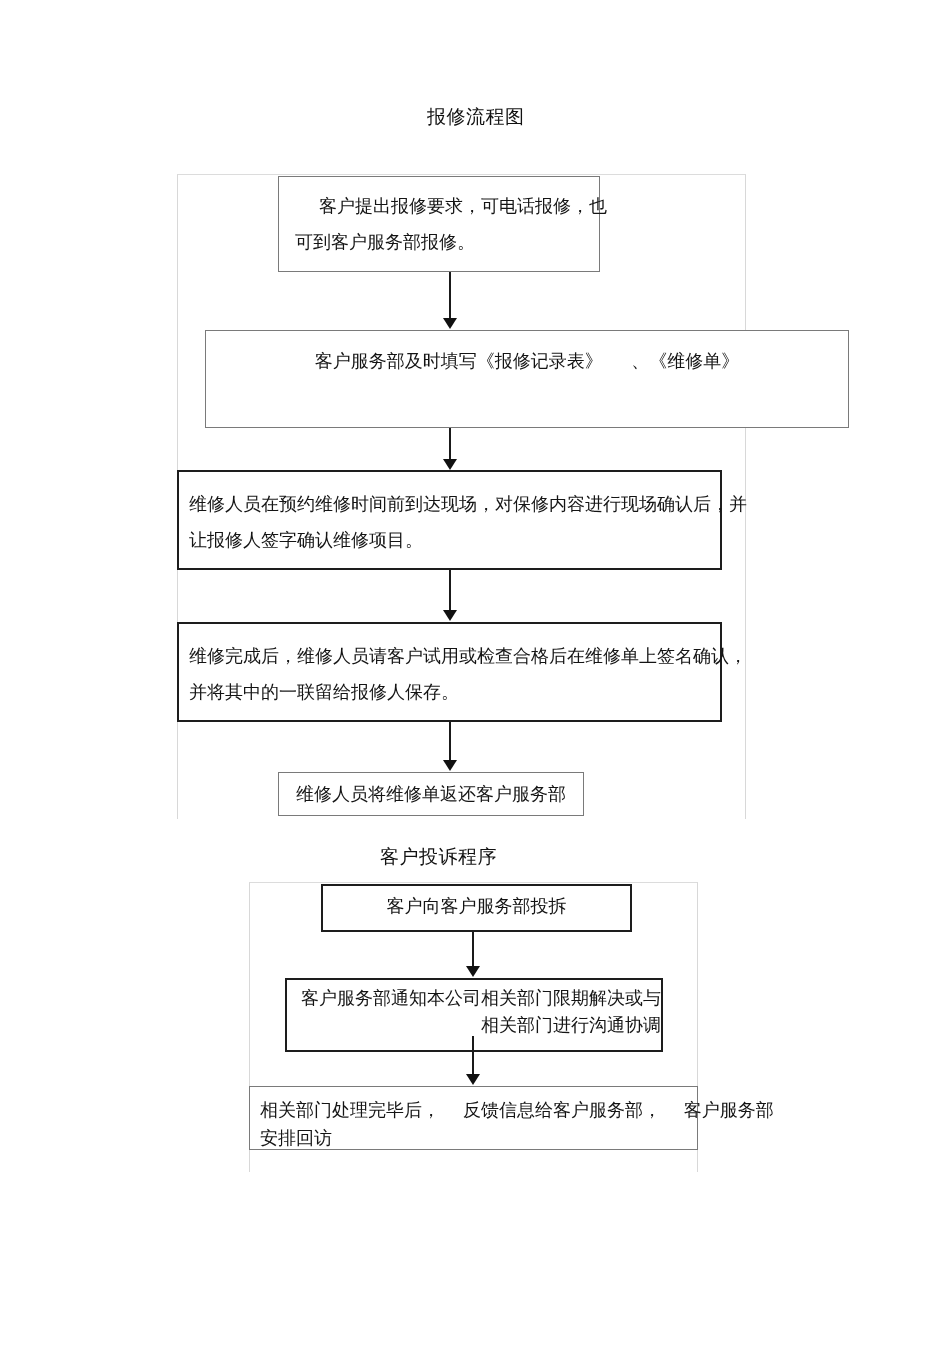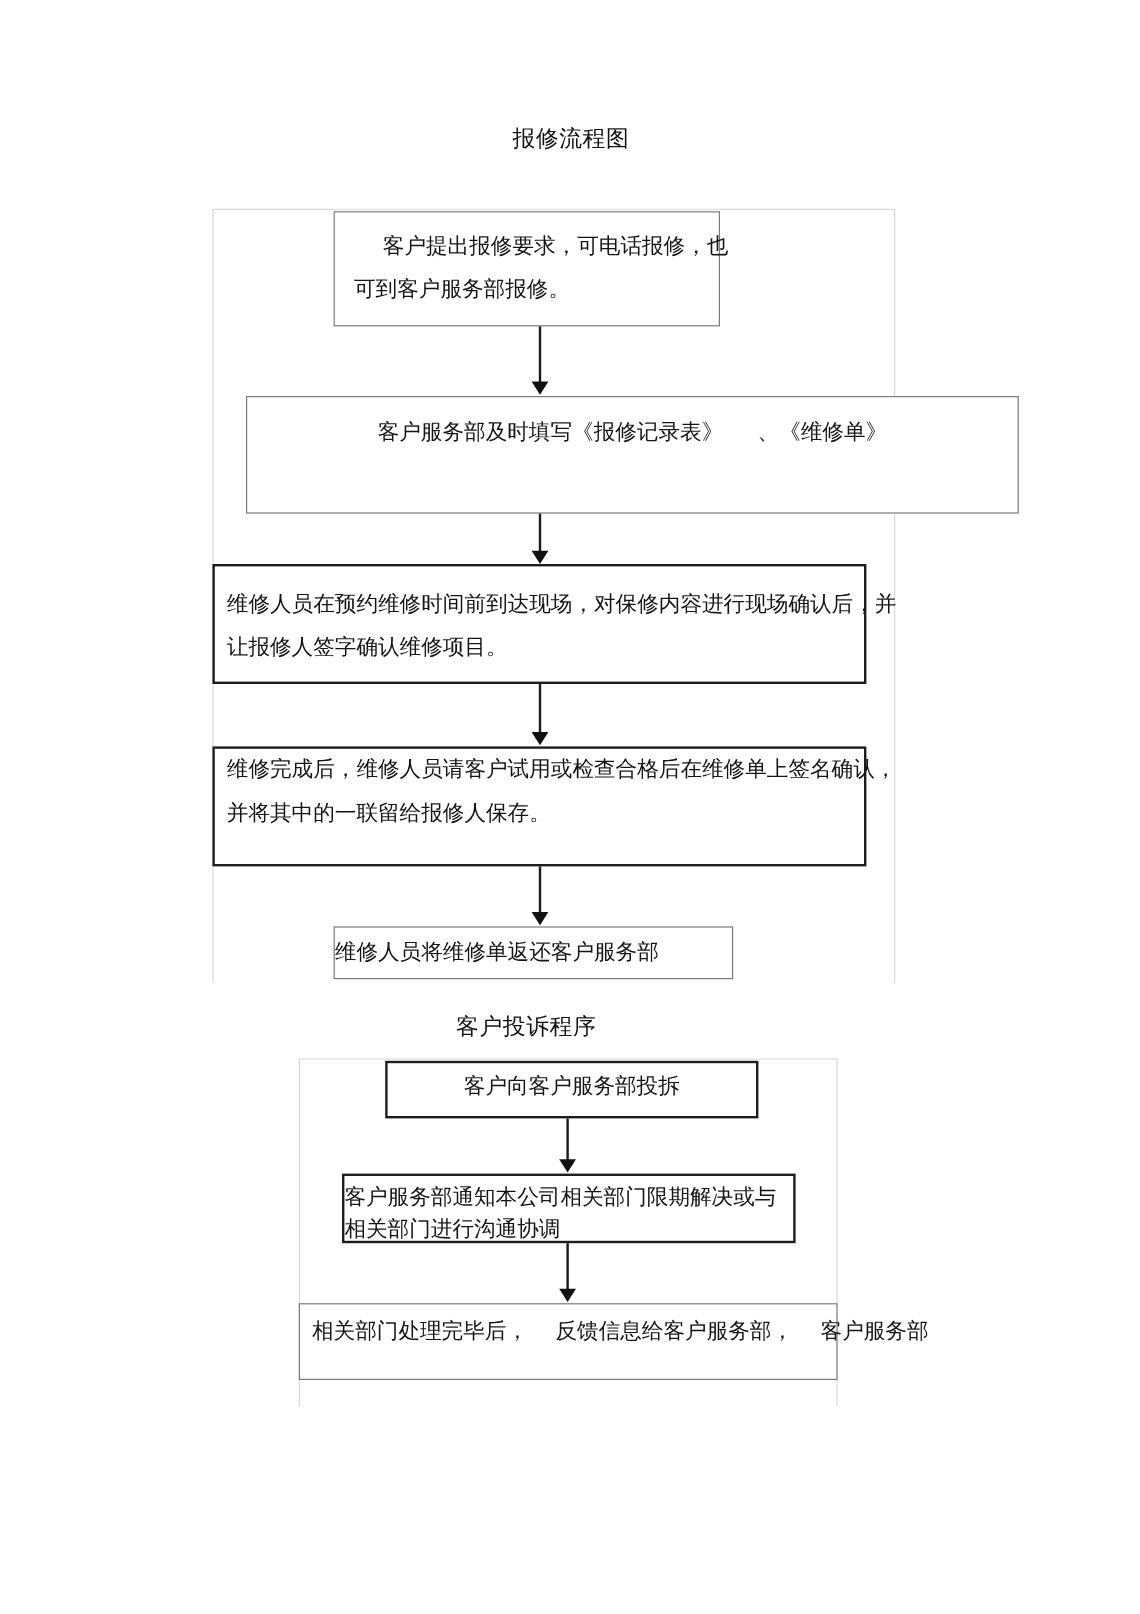--- a/index.html
+++ b/index.html
@@ -72,28 +72,28 @@
   
   #box-1 { left: 278px; top: 176px; width: 322px; height: 96px; padding-top: 11px; }
   #box-1 .line { padding-left: 16px; }
   #box-1 .line.indent { padding-left: 40px; }
 
   #box-2 { left: 205px; top: 330px; width: 644px; height: 98px; padding-top: 12px; text-align: center; }
 
   #box-3 { left: 177px; top: 470px; width: 545px; height: 100px; padding-top: 14px; }
   #box-3 .line { padding-left: 10px; }
 
-  #box-4 { left: 177px; top: 622px; width: 545px; height: 100px; }
+  #box-4 { left: 177px; top: 622px; width: 545px; height: 100px; padding-top: 14px; }
   #box-4 .line { padding-left: 10px; }
 
-  #box-5 { left: 278px; top: 772px; width: 333px; height: 44px; line-height: 42px; }
+  #box-5 { left: 278px; top: 772px; width: 306px; height: 44px; line-height: 42px; text-align: center; }
 
   #box-6 { left: 321px; top: 884px; width: 311px; height: 48px; line-height: 40px; text-align: center; }
 
-  #box-7 { left: 285px; top: 978px; width: 378px; height: 58px; padding-top: 4px; text-align: left; line-height: 27px; }
+  #box-7 { left: 285px; top: 978px; width: 378px; height: 74px; padding-top: 4px; text-align: right; line-height: 27px; }
 
   #box-8 { left: 249px; top: 1086px; width: 449px; height: 64px; padding-top: 9px; line-height: 28px; }
   #box-8 .line { padding-left: 10px; }
 
   
   .connector {
     position: absolute;
     width: 0;
   }
   .connector .stem {
@@ -207,15 +207,16 @@
     <span class="line">相关部门进行沟通协调</span>
   </div>
 
   <div class="connector" id="conn-6">
     <div class="stem"></div>
     <div class="head"></div>
   </div>
 
   <div class="box" id="box-8">
     <span class="line">相关部门处理完毕后，    反馈信息给客户服务部，    客户服务部</span>
+    <span class="line">安排回访</span>
   </div>
 
 </div>
 
 </body></html>

